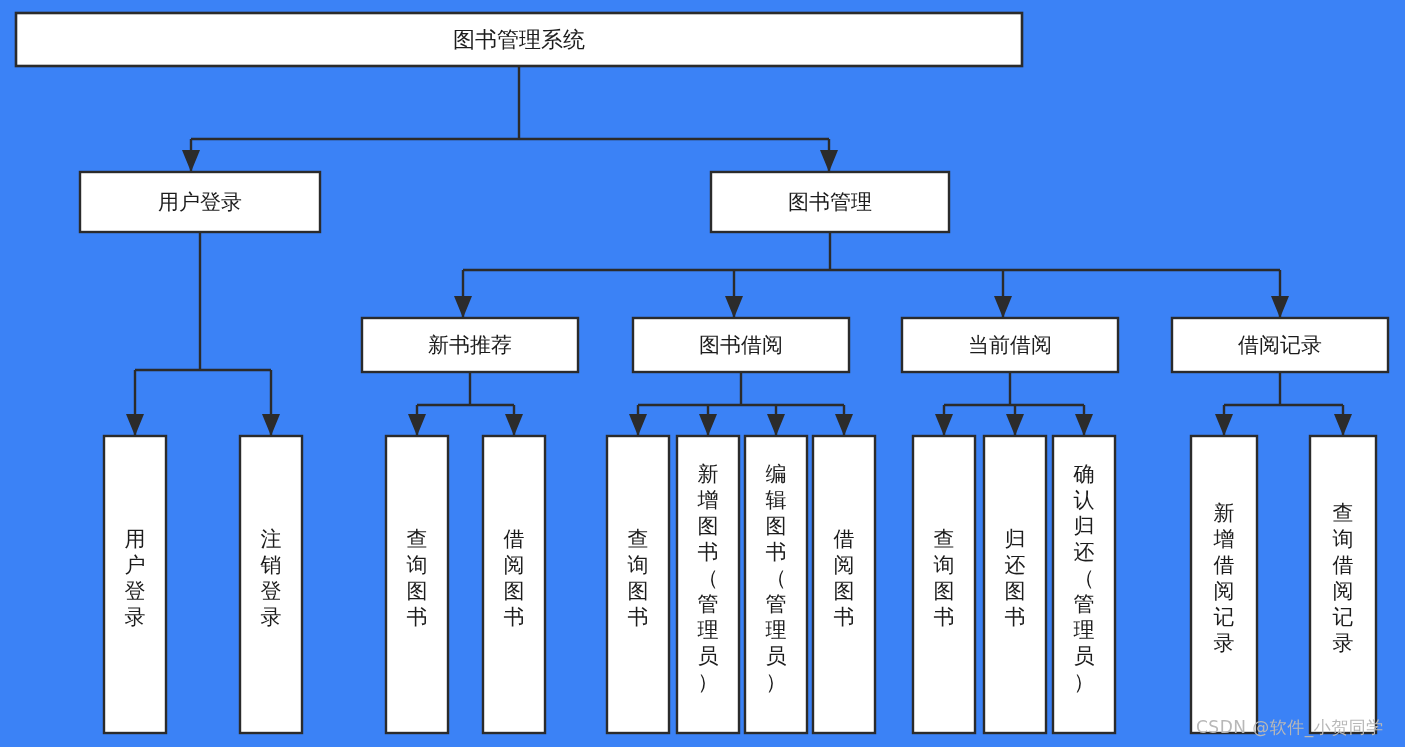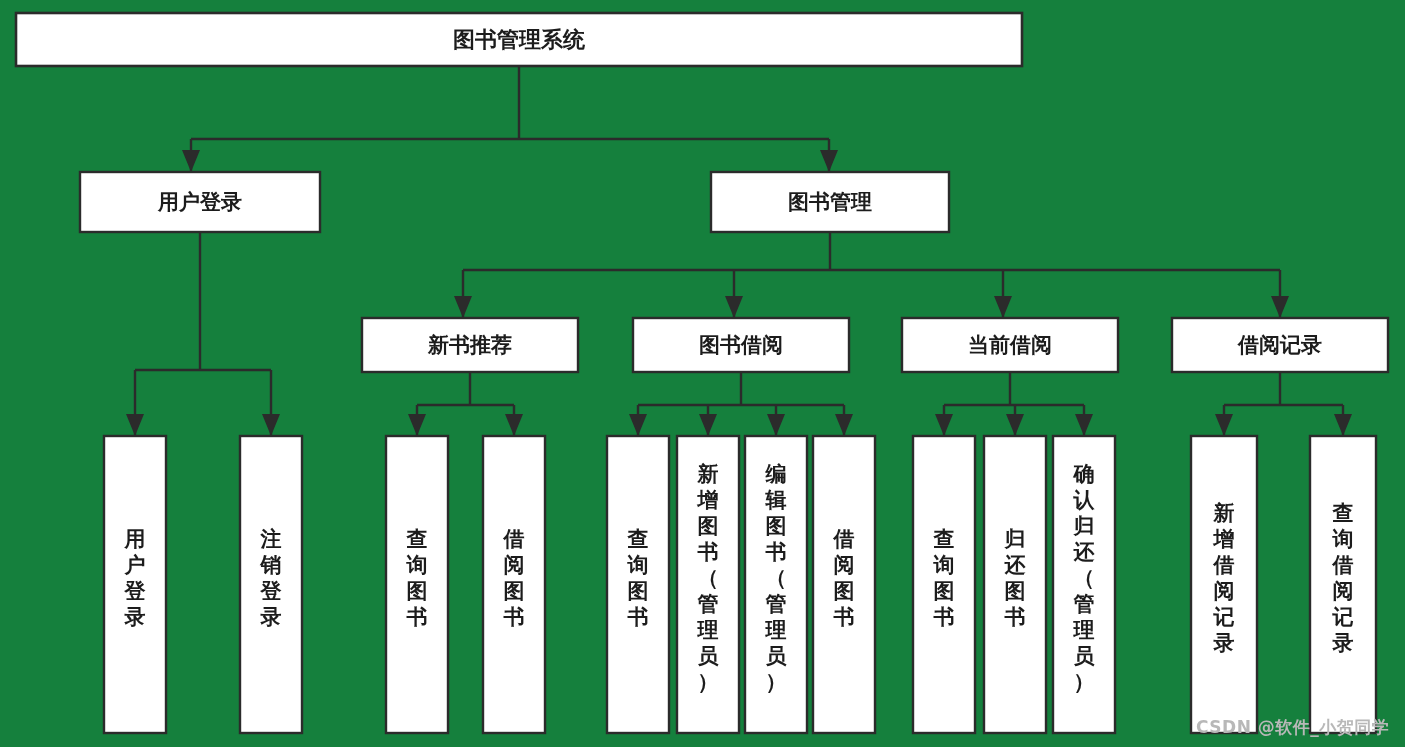--- a/index.html
+++ b/index.html
@@ -8,23 +8,22 @@
     padding: 0;
     background: #ffffff;
   }
   body {
     font-family: "DejaVu Sans", "Liberation Sans", sans-serif;
   }
   #diagram-root {
     position: relative;
     width: 1405px;
     height: 747px;
-    background: #15803d;
+    background: #3b82f6;
     overflow: hidden;
-    font-weight: bold;
   }
   svg.diagram-canvas {
     position: absolute;
     top: 0;
     left: 0;
     width: 1405px;
     height: 747px;
     display: block;
   }
   .node-box {

